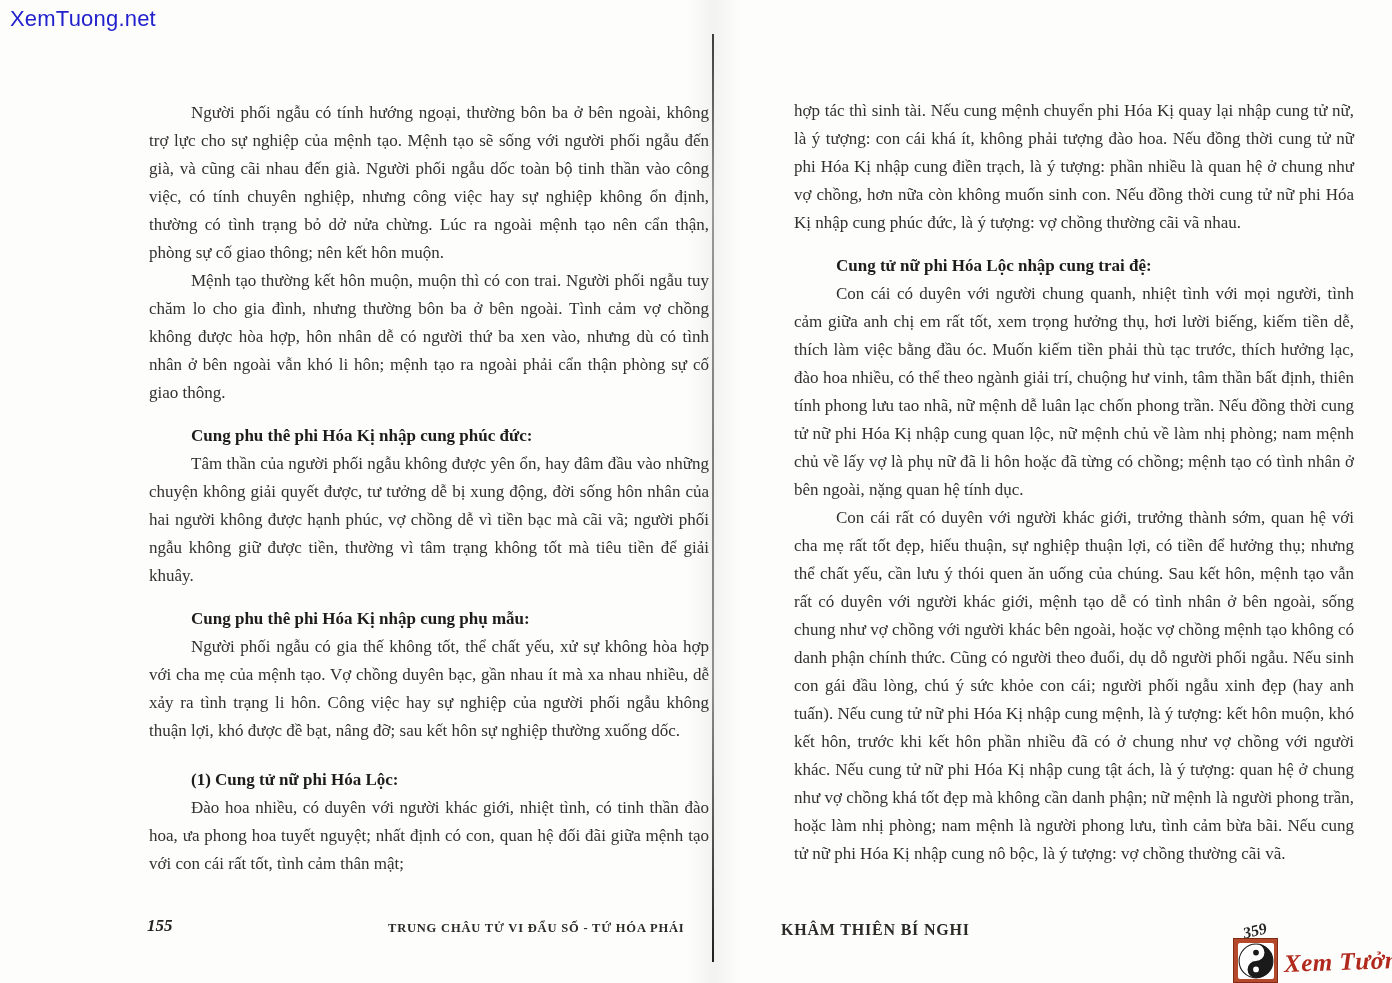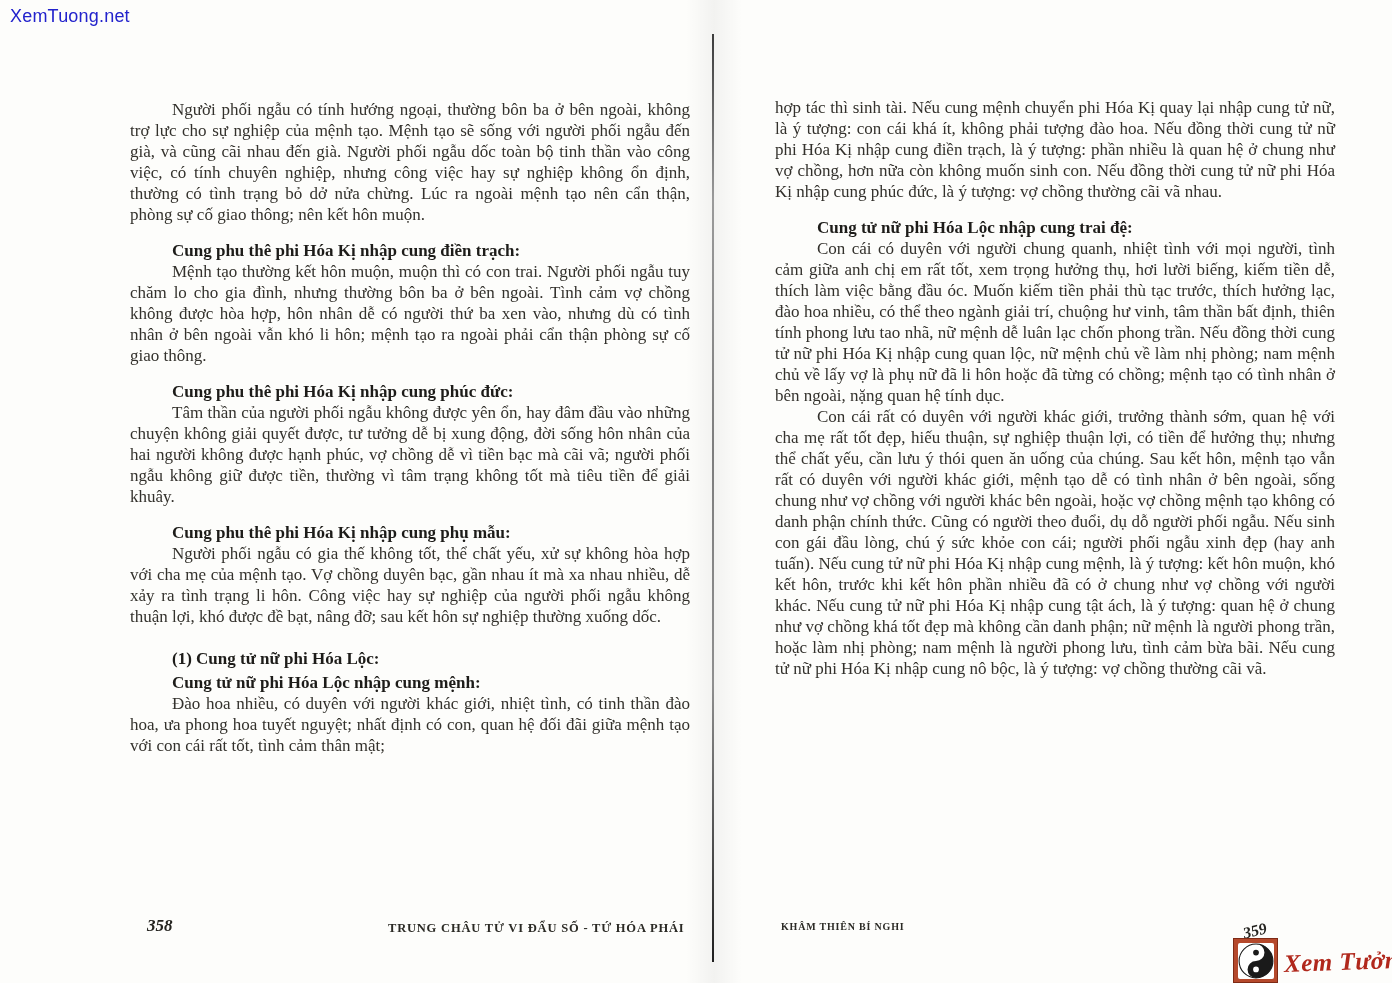--- a/index.html
+++ b/index.html
@@ -15,42 +15,42 @@
     position:absolute;left:686px;top:0;width:56px;height:983px;
     background:linear-gradient(to right,rgba(0,0,0,0) 0%,rgba(0,0,0,0.045) 50%,rgba(0,0,0,0) 100%);
   }
   .gutter-line{
     position:absolute;left:712px;top:34px;width:2px;height:928px;
     background:linear-gradient(to bottom,#3c3c3c 0%,#9a9a9a 18%,#7d7d7d 45%,#8f8f8f 70%,#1f1f1f 100%);
   }
   .watermark{
     position:absolute;left:10px;top:6px;
     font-family:"Liberation Sans","DejaVu Sans",sans-serif;
-    font-size:18px;color:#2222cc;letter-spacing:0.2px;
+    font-size:22px;color:#2222cc;letter-spacing:0.2px;
   }
-  .col{position:absolute;width:560px;text-align:justify;font-size:17px;line-height:21px;}
+  .col{position:absolute;width:560px;text-align:justify;font-size:17px;line-height:28px;margin-left:19px;}
   .col-left{left:130px;top:99px;}
   .col-right{left:775px;top:97px;}
   .para{margin:0;text-indent:42px;}
   .para.noindent{text-indent:0;}
   .head{margin:15px 0 0 0;font-weight:bold;color:#1d1c19;text-indent:42px;}
   .head.tight{margin-top:3px;}
   .section-head{margin:27px 0 0 0;font-weight:bold;color:#161511;font-size:18px;text-indent:42px;}
   .sub-head{margin:21px 0 0 0;font-weight:bold;color:#1d1c19;text-indent:42px;}
   .pgnum-left{
     position:absolute;left:147px;top:916px;
     font-size:17px;font-weight:bold;font-style:italic;color:#24231f;
   }
   .running-left{
     position:absolute;left:388px;top:921px;width:300px;
     font-size:12.5px;font-weight:bold;letter-spacing:0.8px;color:#2b2a25;
   }
   .running-right{
     position:absolute;left:781px;top:921px;
-    font-size:10px;font-weight:bold;letter-spacing:0.8px;color:#2b2a25;
+    font-size:16px;font-weight:bold;letter-spacing:0.8px;color:#2b2a25;
   }
   .pgnum-right{
     position:absolute;left:1243px;top:922px;
     font-size:16px;font-weight:bold;font-style:italic;color:#24231f;
     transform:rotate(-14deg);
   }
   .logo{position:absolute;left:1233px;top:938px;display:flex;align-items:center;}
   .logo-box{
     width:45px;height:45px;box-sizing:border-box;
     background:#b5492c;border:1px solid #7e2a15;
@@ -70,39 +70,37 @@
 
 <div class="canvas">
 
   <div class="gutter-shade"></div>
   <div class="gutter-line"></div>
 
   <div class="watermark">XemTuong.net</div>
 
   <div class="col col-left">
     <p class="para">Người phối ngẫu có tính hướng ngoại, thường bôn ba ở bên ngoài, không trợ lực cho sự nghiệp của mệnh tạo. Mệnh tạo sẽ sống với người phối ngẫu đến già, và cũng cãi nhau đến già. Người phối ngẫu dốc toàn bộ tinh thần vào công việc, có tính chuyên nghiệp, nhưng công việc hay sự nghiệp không ổn định, thường có tình trạng bỏ dở nửa chừng. Lúc ra ngoài mệnh tạo nên cẩn thận, phòng sự cố giao thông; nên kết hôn muộn.</p>
-    <p class="head">Cung phu thê phi Hóa Kị nhập cung điền trạch:</p>
     <p class="para">Mệnh tạo thường kết hôn muộn, muộn thì có con trai. Người phối ngẫu tuy chăm lo cho gia đình, nhưng thường bôn ba ở bên ngoài. Tình cảm vợ chồng không được hòa hợp, hôn nhân dễ có người thứ ba xen vào, nhưng dù có tình nhân ở bên ngoài vẫn khó li hôn; mệnh tạo ra ngoài phải cẩn thận phòng sự cố giao thông.</p>
     <p class="head">Cung phu thê phi Hóa Kị nhập cung phúc đức:</p>
     <p class="para">Tâm thần của người phối ngẫu không được yên ổn, hay đâm đầu vào những chuyện không giải quyết được, tư tưởng dễ bị xung động, đời sống hôn nhân của hai người không được hạnh phúc, vợ chồng dễ vì tiền bạc mà cãi vã; người phối ngẫu không giữ được tiền, thường vì tâm trạng không tốt mà tiêu tiền để giải khuây.</p>
     <p class="head">Cung phu thê phi Hóa Kị nhập cung phụ mẫu:</p>
     <p class="para">Người phối ngẫu có gia thế không tốt, thể chất yếu, xử sự không hòa hợp với cha mẹ của mệnh tạo. Vợ chồng duyên bạc, gần nhau ít mà xa nhau nhiều, dễ xảy ra tình trạng li hôn. Công việc hay sự nghiệp của người phối ngẫu không thuận lợi, khó được đề bạt, nâng đỡ; sau kết hôn sự nghiệp thường xuống dốc.</p>
     <p class="sub-head">(1) Cung tử nữ phi Hóa Lộc:</p>
-    <p class="head tight">Cung tử nữ phi Hóa Lộc nhập cung mệnh:</p>
     <p class="para">Đào hoa nhiều, có duyên với người khác giới, nhiệt tình, có tinh thần đào hoa, ưa phong hoa tuyết nguyệt; nhất định có con, quan hệ đối đãi giữa mệnh tạo với con cái rất tốt, tình cảm thân mật;</p>
   </div>
 
   <div class="col col-right">
     <p class="para noindent">hợp tác thì sinh tài. Nếu cung mệnh chuyển phi Hóa Kị quay lại nhập cung tử nữ, là ý tượng: con cái khá ít, không phải tượng đào hoa. Nếu đồng thời cung tử nữ phi Hóa Kị nhập cung điền trạch, là ý tượng: phần nhiều là quan hệ ở chung như vợ chồng, hơn nữa còn không muốn sinh con. Nếu đồng thời cung tử nữ phi Hóa Kị nhập cung phúc đức, là ý tượng: vợ chồng thường cãi vã nhau.</p>
     <p class="head">Cung tử nữ phi Hóa Lộc nhập cung trai đệ:</p>
     <p class="para">Con cái có duyên với người chung quanh, nhiệt tình với mọi người, tình cảm giữa anh chị em rất tốt, xem trọng hưởng thụ, hơi lười biếng, kiếm tiền dễ, thích làm việc bằng đầu óc. Muốn kiếm tiền phải thù tạc trước, thích hưởng lạc, đào hoa nhiều, có thể theo ngành giải trí, chuộng hư vinh, tâm thần bất định, thiên tính phong lưu tao nhã, nữ mệnh dễ luân lạc chốn phong trần. Nếu đồng thời cung tử nữ phi Hóa Kị nhập cung quan lộc, nữ mệnh chủ về làm nhị phòng; nam mệnh chủ về lấy vợ là phụ nữ đã li hôn hoặc đã từng có chồng; mệnh tạo có tình nhân ở bên ngoài, nặng quan hệ tính dục.</p>
     <p class="para">Con cái rất có duyên với người khác giới, trưởng thành sớm, quan hệ với cha mẹ rất tốt đẹp, hiếu thuận, sự nghiệp thuận lợi, có tiền để hưởng thụ; nhưng thể chất yếu, cần lưu ý thói quen ăn uống của chúng. Sau kết hôn, mệnh tạo vẫn rất có duyên với người khác giới, mệnh tạo dễ có tình nhân ở bên ngoài, sống chung như vợ chồng với người khác bên ngoài, hoặc vợ chồng mệnh tạo không có danh phận chính thức. Cũng có người theo đuổi, dụ dỗ người phối ngẫu. Nếu sinh con gái đầu lòng, chú ý sức khỏe con cái; người phối ngẫu xinh đẹp (hay anh tuấn). Nếu cung tử nữ phi Hóa Kị nhập cung mệnh, là ý tượng: kết hôn muộn, khó kết hôn, trước khi kết hôn phần nhiều đã có ở chung như vợ chồng với người khác. Nếu cung tử nữ phi Hóa Kị nhập cung tật ách, là ý tượng: quan hệ ở chung như vợ chồng khá tốt đẹp mà không cần danh phận; nữ mệnh là người phong trần, hoặc làm nhị phòng; nam mệnh là người phong lưu, tình cảm bừa bãi. Nếu cung tử nữ phi Hóa Kị nhập cung nô bộc, là ý tượng: vợ chồng thường cãi vã.</p>
   </div>
 
-  <div class="pgnum-left">358</div>
+  <div class="pgnum-left">155</div>
   <div class="running-left">TRUNG CHÂU TỬ VI ĐẨU SỐ - TỨ HÓA PHÁI</div>
   <div class="running-right">KHÂM THIÊN BÍ NGHI</div>
   <div class="pgnum-right">359</div>
 
   <div class="logo">
     <div class="logo-box">
       <svg viewBox="0 0 100 100" xmlns="http://www.w3.org/2000/svg">
         <circle cx="50" cy="50" r="47" fill="#ffffff" stroke="#1a1a1a" stroke-width="3"></circle>
         <path d="M50 3 A47 47 0 0 1 50 97 A23.5 23.5 0 0 1 50 50 A23.5 23.5 0 0 0 50 3 Z" fill="#1a1a1a"></path>
         <circle cx="50" cy="26.5" r="8" fill="#1a1a1a"></circle>

